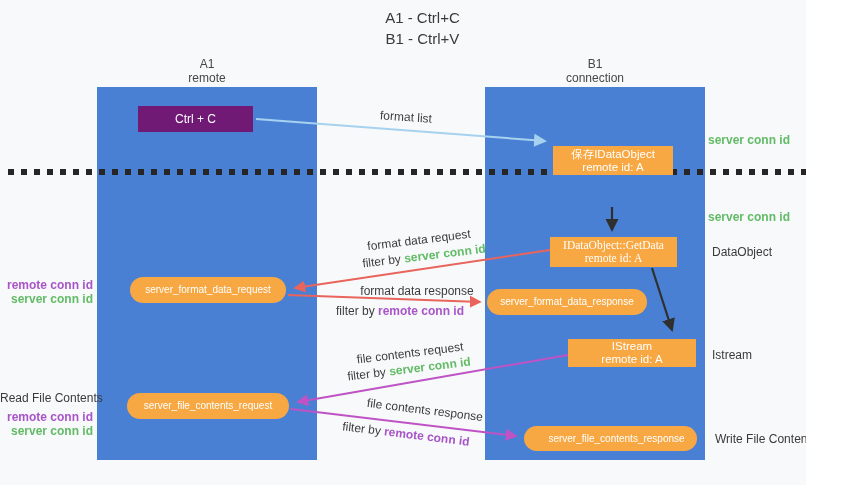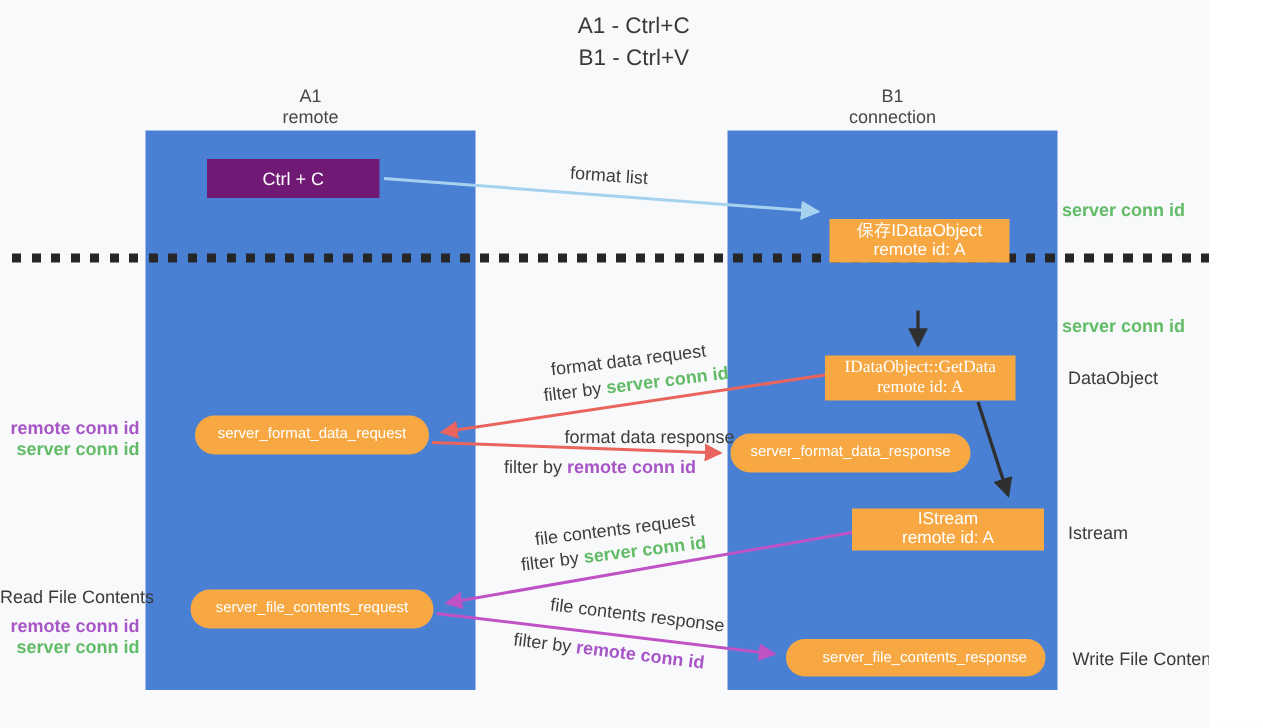--- a/index.html
+++ b/index.html
@@ -115,21 +115,21 @@
   </div>
 
   <div class="flabel" style="left:406px; top:117px; --r:4deg;">format list</div>
 
   <div class="flabel" style="left:419px; top:240px; --r:-7deg;">format data request</div>
   <div class="flabel" style="left:424px; top:256px; --r:-7deg;">
     <span>filter by</span>
     <span class="id-green">server conn id</span>
   </div>
 
-  <div class="flabel" style="left:433px; top:291px;text-align:center;">format data response</div>
+  <div class="flabel" style="left:417px; top:291px;text-align:center;">format data response</div>
   <div class="flabel" style="left:400px; top:311px;">
     <span>filter by</span>
     <span class="id-purple">remote conn id</span>
   </div>
 
   <div class="flabel" style="left:410px; top:353px; --r:-7deg;">file contents request</div>
   <div class="flabel" style="left:409px; top:369px; --r:-7deg;">
     <span>filter by</span>
     <span class="id-green">server conn id</span>
   </div>

